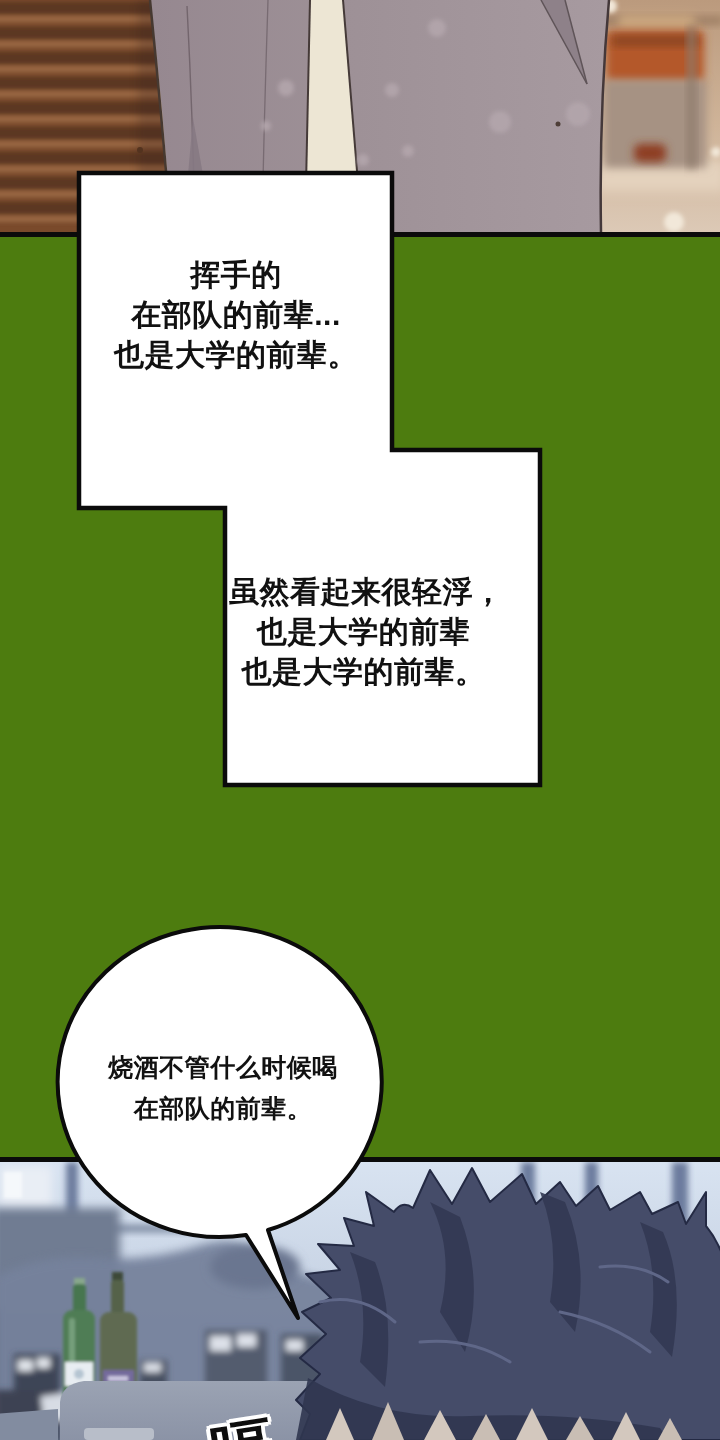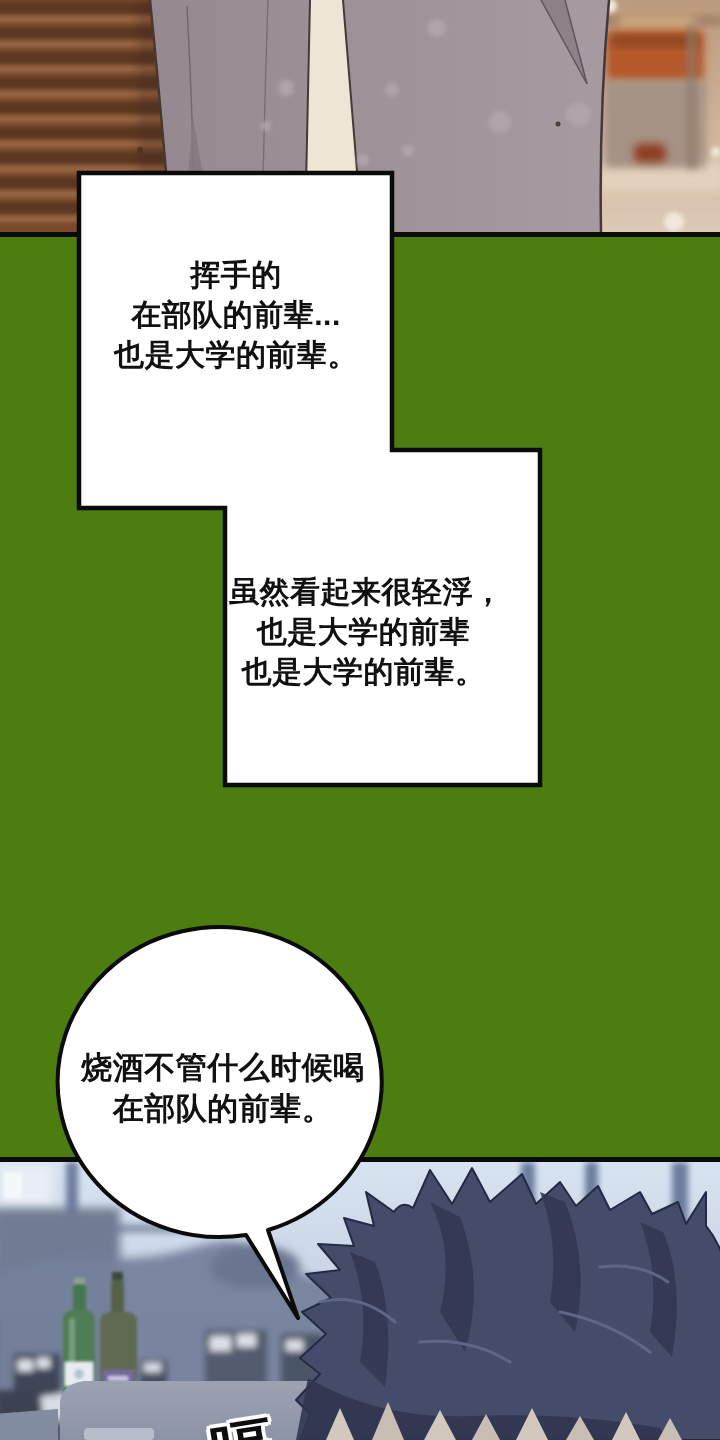--- a/index.html
+++ b/index.html
@@ -21,21 +21,21 @@
   .overlay{
     position:absolute;left:0;top:0;width:720px;height:1440px;z-index:5;
     pointer-events:none;
   }
   
   .txt{
     position:absolute;z-index:6;color:#111111;font-weight:700;
     text-align:center;white-space:nowrap;
   }
   .box-text{font-size:30px;line-height:40px;letter-spacing:0.5px;}
-  .bubble-text{font-size:31px;line-height:41px;letter-spacing:0.5px;}
+  .bubble-text{font-size:25px;line-height:41px;letter-spacing:0.5px;}
   .txt-box1{left:83px;top:255px;width:306px;}
   .txt-box2{left:229px;top:572px;width:269px;}
   .txt-bubble{left:62px;top:1047px;width:322px;}
   
   .sfx{
     position:absolute;left:212px;top:1408px;z-index:4;
     font-size:62px;font-weight:900;color:#0d0d0d;
     transform:rotate(-9deg);
     text-shadow:
       4px 0 0 #ffffff,-4px 0 0 #ffffff,0 4px 0 #ffffff,0 -4px 0 #ffffff,

